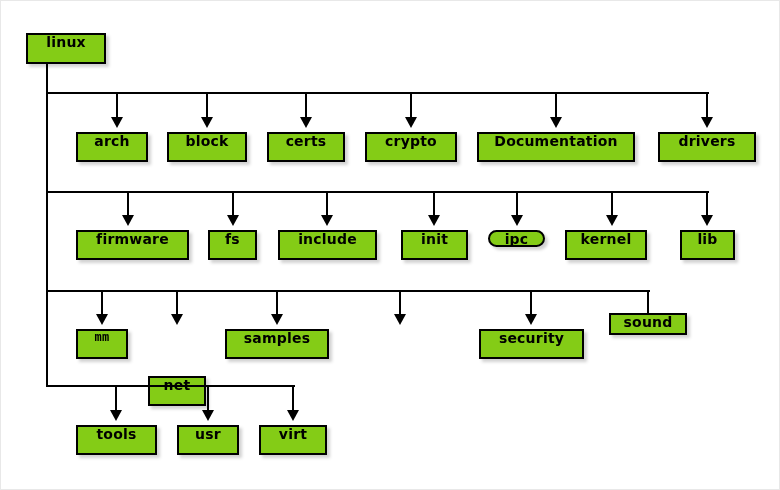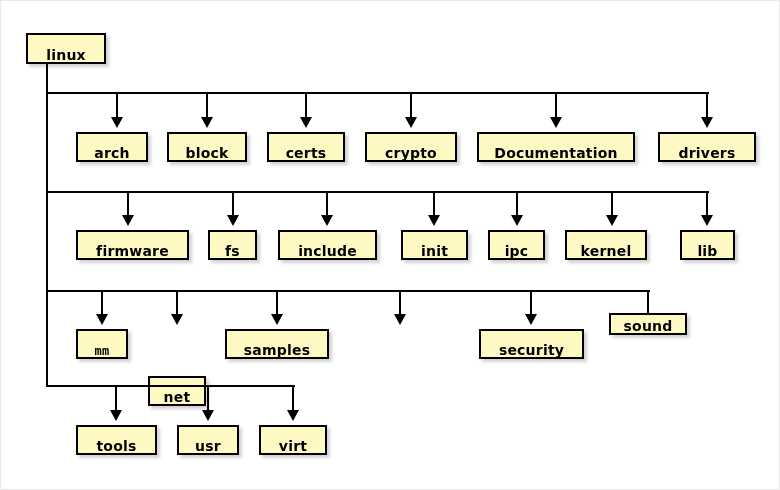--- a/index.html
+++ b/index.html
@@ -14,25 +14,25 @@
     position: relative;
     width: 780px;
     height: 490px;
     background: #ffffff;
     border: 1px solid #e8e8e8;
     box-sizing: border-box;
     overflow: hidden;
   }
   .node {
     position: absolute;
-    background: #fef9c3;
+    background: #84cc16;
     border: 2px solid #000000;
     box-sizing: border-box;
     display: flex;
-    align-items: flex-end;
+    align-items: flex-start;
     justify-content: center;
     font-family: "DejaVu Sans", sans-serif;
     font-size: 14px;
     font-weight: bold;
     color: #000000;
     letter-spacing: 0.2px;
     box-shadow: 3px 3px 3px rgba(0,0,0,0.18);
     white-space: nowrap;
     line-height: 1;
   }
@@ -116,21 +116,21 @@
     <div class="node" style="left: 277px; top: 229px; width: 99px; height: 30px;">
       <span>include</span>
     </div>
     <div class="edge-v" style="left: 432px; top: 190px; height: 24px;"></div>
     <div class="arrowhead" style="left: 427px; top: 214px;"></div>
     <div class="node" style="left: 400px; top: 229px; width: 67px; height: 30px;">
       <span>init</span>
     </div>
     <div class="edge-v" style="left: 515px; top: 190px; height: 24px;"></div>
     <div class="arrowhead" style="left: 510px; top: 214px;"></div>
-    <div class="node" style="left: 487px; top: 229px; width: 57px; height: 30px;">
+    <div class="node" style="left: 487px; top: 229px; width: 57px; height: 17px; border-radius: 11px;">
       <span>ipc</span>
     </div>
     <div class="edge-v" style="left: 610px; top: 190px; height: 24px;"></div>
     <div class="arrowhead" style="left: 605px; top: 214px;"></div>
     <div class="node" style="left: 564px; top: 229px; width: 82px; height: 30px;">
       <span>kernel</span>
     </div>
     <div class="edge-v" style="left: 705px; top: 190px; height: 24px;"></div>
     <div class="arrowhead" style="left: 700px; top: 214px;"></div>
     <div class="node" style="left: 679px; top: 229px; width: 55px; height: 30px;">

